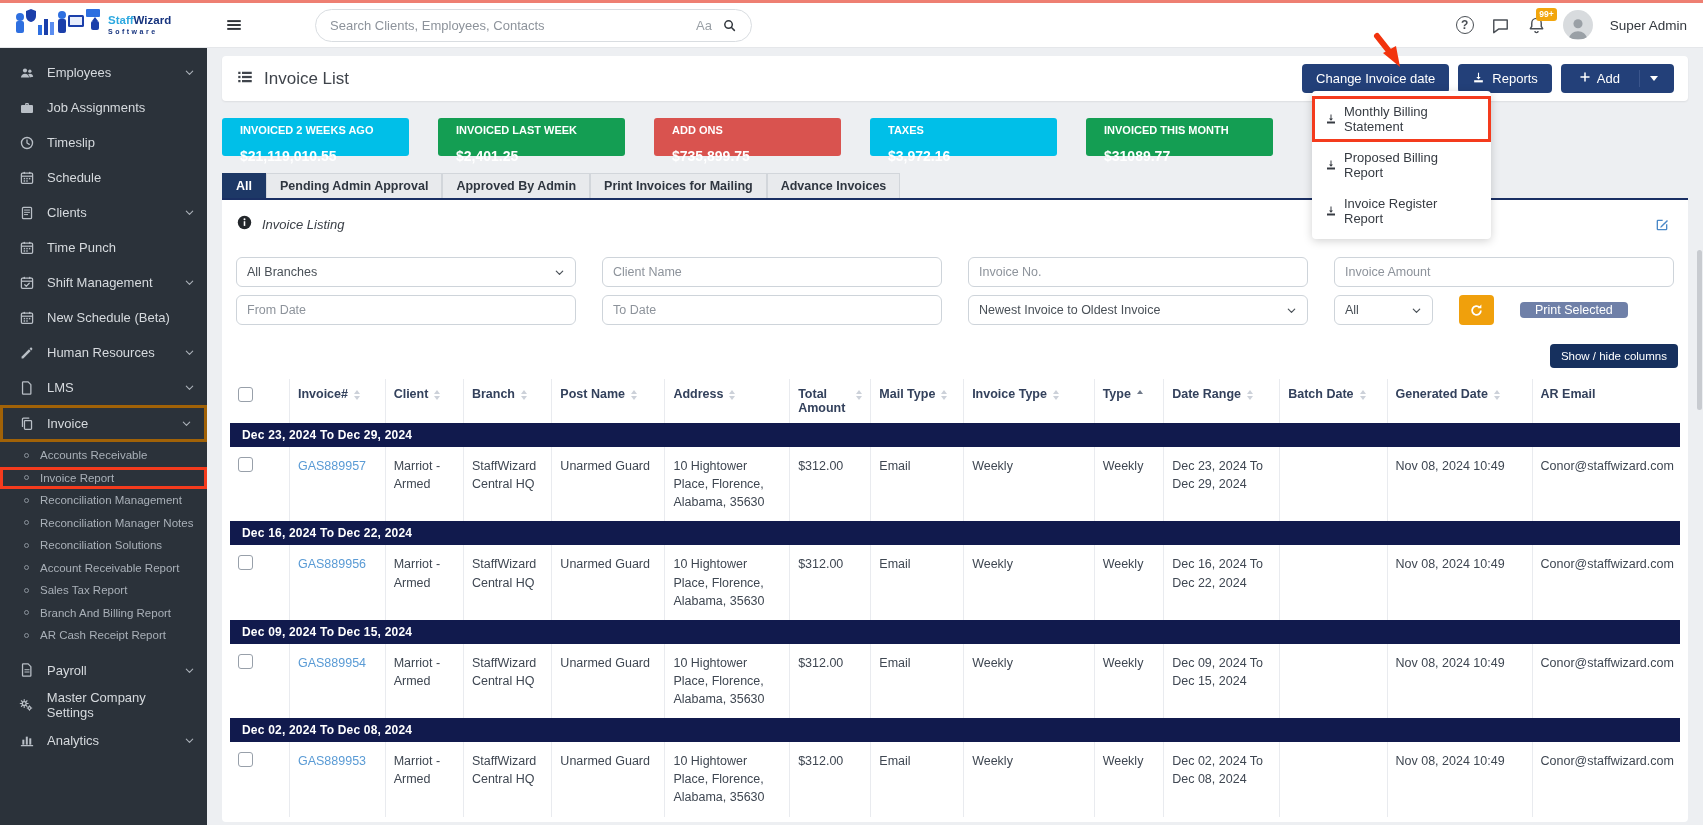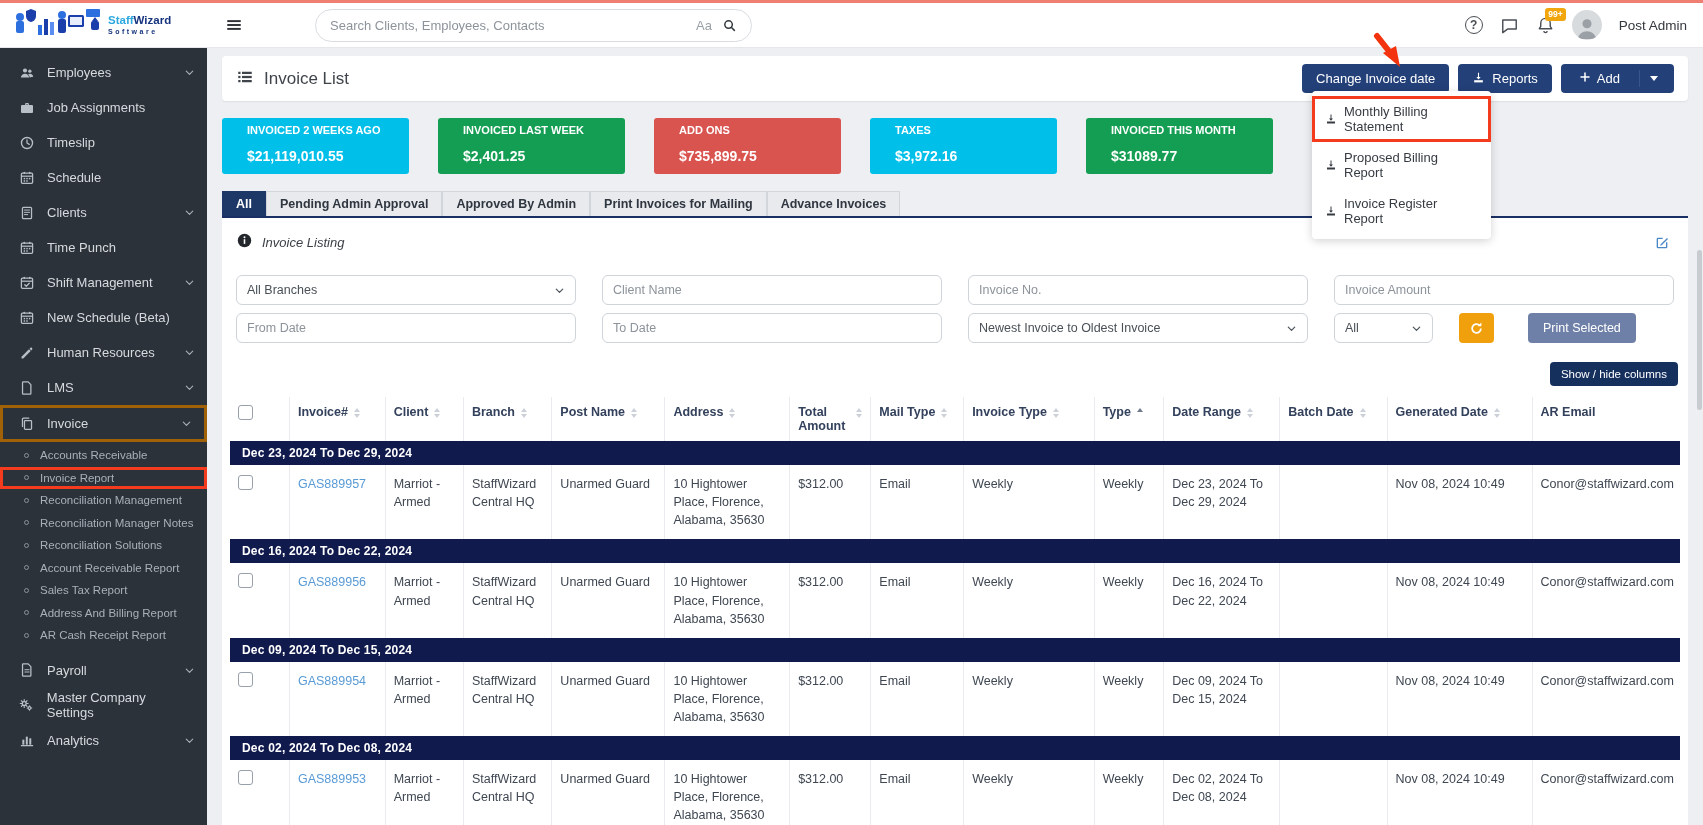--- a/index.html
+++ b/index.html
@@ -44,21 +44,21 @@
   .title-left { display:flex; align-items:center; gap:10px; color:#3f444b; }
   .page-title { font-size:17px; font-weight:500; }
   .hdr-btns { margin-left:auto; display:flex; align-items:center; gap:9px; }
   .btn-navy { background:#234079; color:#fff; border:0; border-radius:4px; height:29px; font-size:13px; padding:0 14px; display:flex; align-items:center; gap:7px; cursor:pointer; font-family:inherit; }
   .btn-add { padding:6px; }
   .btn-add .seg1 { display:flex; align-items:center; gap:6px; padding:0 12px; }
   .btn-add .seg2 { border-left:1px solid #3a558c; padding:0 10px; height:100%; display:flex; align-items:center; }
   .caret { width:0; height:0; border-left:4.5px solid transparent; border-right:4.5px solid transparent; border-top:5px solid #fff; }
 
   .stats { display:flex; gap:29px; margin-bottom:17px; }
-  .stat { width:187px; height:56px; border-radius:3px; color:#fff; padding:6px 25px; }
+  .stat { width:187px; height:38px; border-radius:3px; color:#fff; padding:6px 18px; }
   .stat .lb { font-size:11px; font-weight:700; }
   .stat .vl { font-size:14px; font-weight:700; margin-top:12px; }
 
   .tabbar { display:flex; border-bottom:2.5px solid #1a2f63; }
   .tab { font-size:12.5px; font-weight:700; color:#2f3640; background:#e8eaed; border:1px solid #d2d6db; border-bottom:0; padding:5px 13px; cursor:pointer; }
   .tab.active { background:#1d3866; color:#fff; border-color:#1d3866; }
 
   .listing-card { background:#fff; border-radius:0 0 4px 4px; padding:8px 8px 0 8px; height:622px; }
   .listing-head { display:flex; align-items:center; gap:9px; padding:6px 6px 0 6px; }
   .listing-title { font-size:13px; font-style:italic; color:#3a3f46; font-weight:500; }
@@ -66,21 +66,21 @@
 
   .filters { display:grid; grid-template-columns:repeat(4,1fr); gap:26px; padding:0 6px; margin-top:22px; }
   .filters.r2 { margin-top:8px; }
   .f-input, .f-select { height:30px; border:1px solid #ced4da; border-radius:6px; background:#fff; font-size:12.5px; color:#495057; padding:0 10px; width:100%; font-family:inherit; outline:none; }
   .f-input::placeholder { color:#8d939b; }
   .f-select { display:flex; align-items:center; cursor:pointer; }
   .f-select .chev { margin-left:auto; color:#495057; display:flex; }
   .f4 { display:flex; align-items:center; gap:26px; }
   .f-select.small { width:99px; flex:none; }
   .btn-refresh { width:35px; height:30px; background:#f0a00c; border:0; border-radius:4px; color:#fff; display:flex; align-items:center; justify-content:center; cursor:pointer; flex:none; }
-  .btn-print { background:#6f80a8; color:#fff; border:0; border-radius:4px; height:30px; padding:0 15px; font-size:12.5px; cursor:pointer; font-family:inherit;margin-left:8px; }
+  .btn-print { background:#6f80a8; color:#fff; border:0; border-radius:4px; height:16px; padding:0 15px; font-size:12.5px; cursor:pointer; font-family:inherit; }
 
   .showhide-row { display:flex; justify-content:flex-end; margin-top:19px; padding-right:2px; }
   .btn-showhide { background:#16305e; color:#fff; border:0; border-radius:4px; font-size:11.5px; padding:6px 11px; cursor:pointer; font-family:inherit; }
 
   table.inv { width:100%; border-collapse:collapse; table-layout:fixed; margin-top:11px; }
   table.inv th { font-size:12.5px; font-weight:700; color:#33415c; text-align:left; vertical-align:top; padding:8px 8px; border-right:1px solid #e9ebef; position:relative; }
   table.inv th:last-child, table.inv td:last-child { border-right:0; }
   table.inv col.c1{width:4.1%} col.c2{width:6.6%} col.c3{width:5.4%} col.c4{width:6.1%} col.c5{width:7.8%} col.c6{width:8.6%} col.c7{width:5.6%} col.c8{width:6.4%} col.c9{width:9.0%} col.c10{width:4.8%} col.c11{width:8.0%} col.c12{width:7.4%} col.c13{width:10.0%} col.c14{width:10.2%}
   .th-in { display:flex; gap:6px; }
   .sort { display:flex; flex-direction:column; gap:2px; margin-top:3px; }
@@ -162,21 +162,21 @@
           <path d="M10 19a2 2 0 004 0" fill="none" stroke="currentColor" stroke-width="1.8"></path>
         </svg>
       <span class="badge">99+</span>
     </span>
     <span class="avatar">
       <svg width="26" height="26" viewBox="0 0 24 24" fill="#9aa0a6">
           <circle cx="12" cy="9" r="4.2"></circle>
           <path d="M3.5 23c.7-4.3 4.3-7 8.5-7s7.8 2.7 8.5 7z"></path>
         </svg>
     </span>
-    <span class="uname">Post Admin</span>
+    <span class="uname">Super Admin</span>
   </div>
 </header>
 
 <aside class="sidebar" id="sidebar">
     <div class="sb-item">
       <span class="micon">
         <svg width="16" height="16" viewBox="0 0 24 24" fill="currentColor">
           <circle cx="9" cy="8.2" r="3.1"></circle>
           <circle cx="16.3" cy="9.2" r="2.5"></circle>
           <path d="M2.8 18.6c.4-3.2 3-5.4 6.2-5.4s5.8 2.2 6.2 5.4z"></path>
@@ -352,21 +352,21 @@
       <div class="sb-sub-item">
         <span class="dot"></span>
         <span>Account Receivable Report</span>
       </div>
       <div class="sb-sub-item">
         <span class="dot"></span>
         <span>Sales Tax Report</span>
       </div>
       <div class="sb-sub-item">
         <span class="dot"></span>
-        <span>Address And Billing Report</span>
+        <span>Branch And Billing Report</span>
       </div>
       <div class="sb-sub-item">
         <span class="dot"></span>
         <span>AR Cash Receipt Report</span>
       </div>
     </div>
     <div class="sb-item">
       <span class="micon">
         <svg width="16" height="16" viewBox="0 0 24 24" fill="currentColor">
           <path d="M6.2 2.8h7.4l4.2 4.2v13.4c0 .5-.4.9-.9.9H6.2c-.5 0-.9-.4-.9-.9V3.7c0-.5.4-.9.9-.9z" fill="none" stroke="currentColor" stroke-width="1.9"></path>

